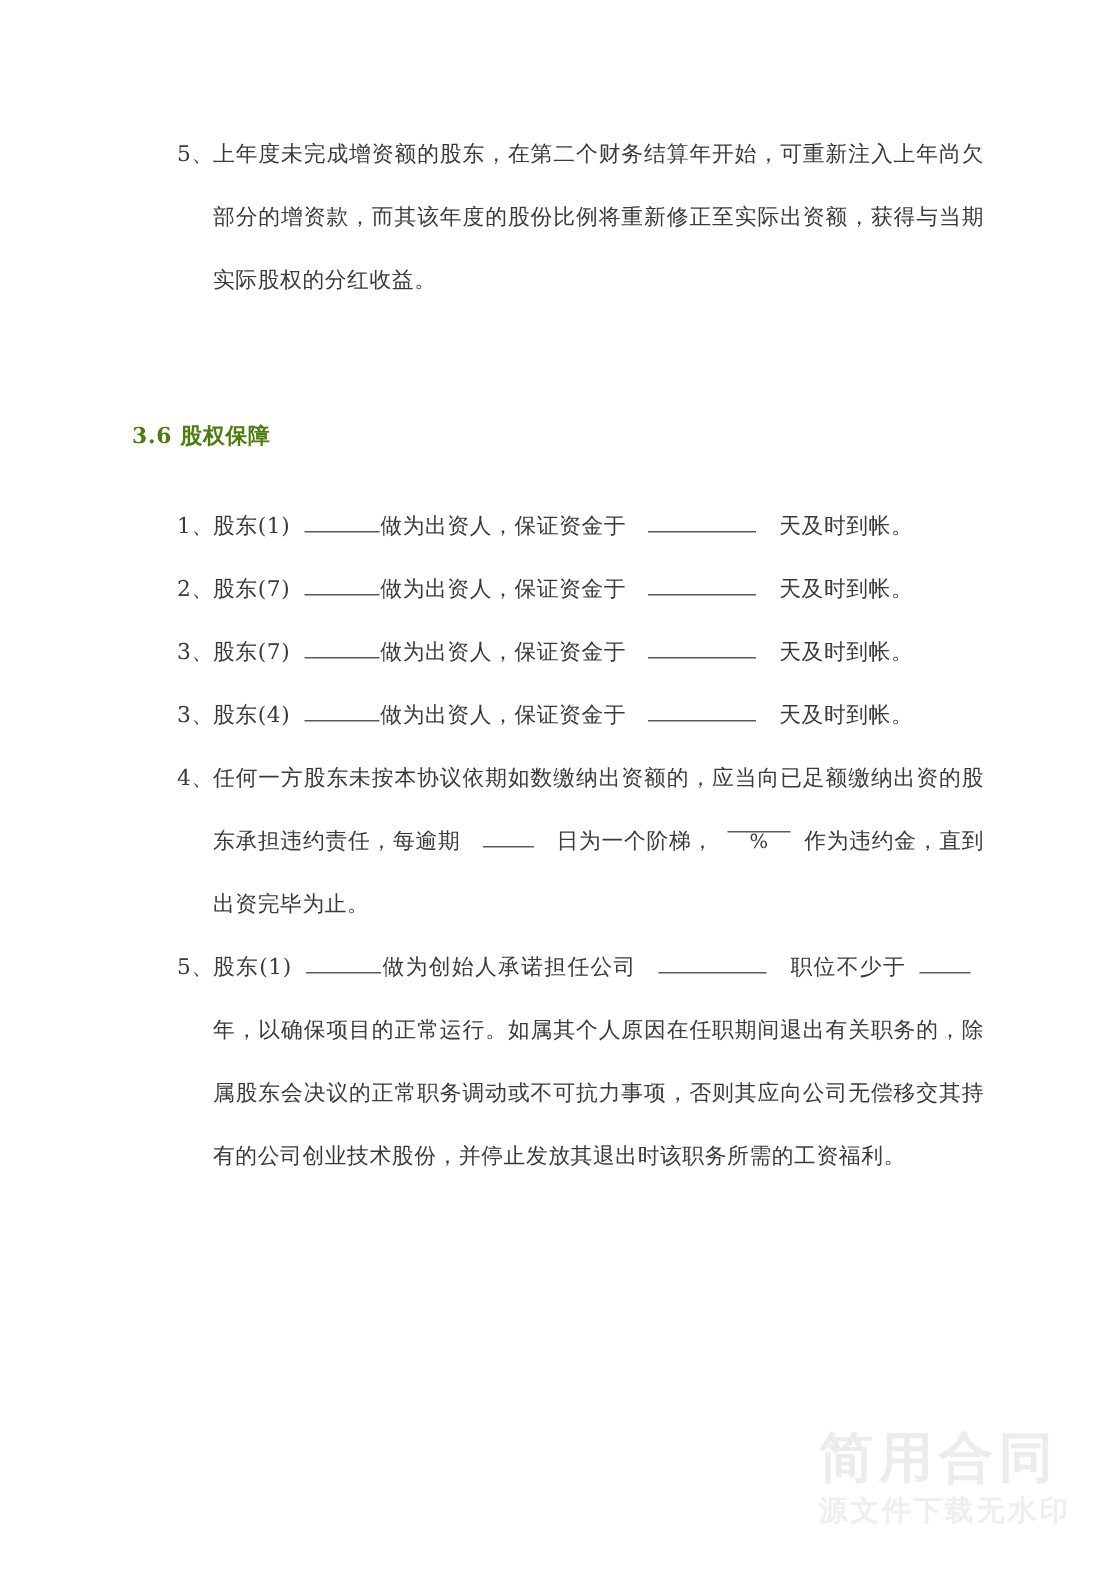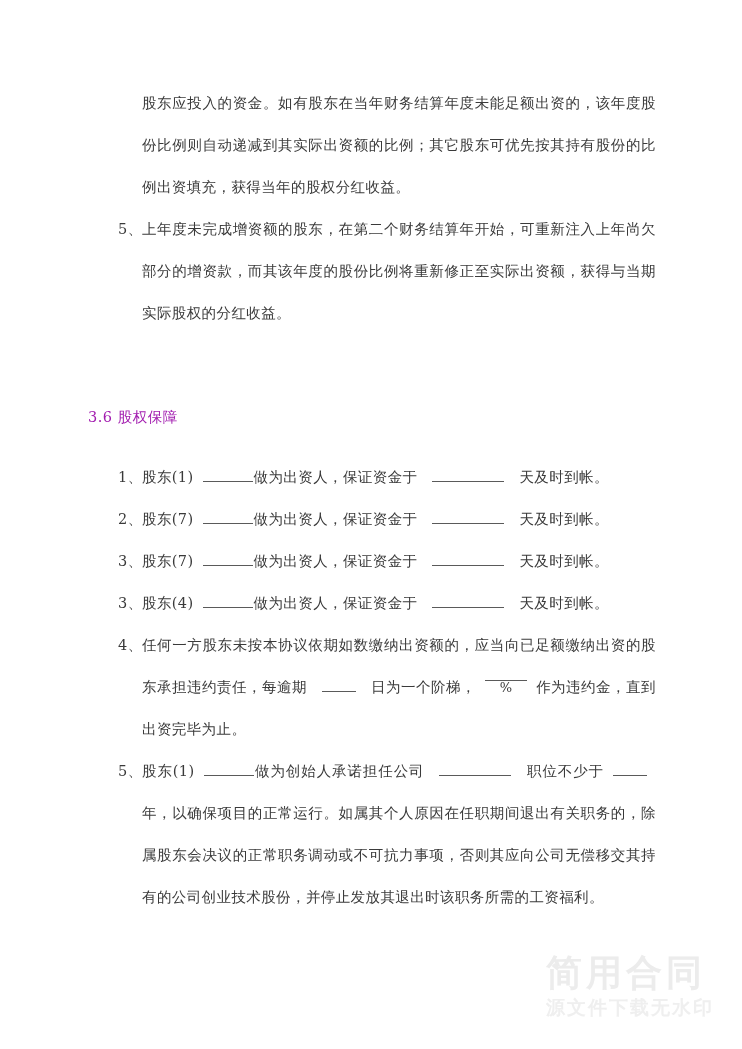--- a/index.html
+++ b/index.html
@@ -71,24 +71,24 @@
     padding-left: 54px;
   }
 
   .spacer-line {
     height: 42px;
   }
 
   
   .heading {
     font-size: 14.5px;
-    font-weight: normal;
+    font-weight: bold;
     line-height: 42px;
     letter-spacing: 0.5px;
-    color: #a21caf;
+    color: #4d7c0f;
     margin: 0;
     padding-left: 0;
   }
   .heading-gap-top { height: 20px; }
   .heading-gap-bottom { height: 18px; }
 
   
   .blank {
     display: inline-block;
     border-bottom: 1px solid #5a5a5a;
@@ -135,21 +135,20 @@
     line-height: 26px;
   }
 </style>
 </head>
 <body>
 
 <div class="page">
 
   <div class="content">
 
-    <p class="para cont">股东应投入的资金。如有股东在当年财务结算年度未能足额出资的，该年度股份比例则自动递减到其实际出资额的比例；其它股东可优先按其持有股份的比例出资填充，获得当年的股权分红收益。</p>
 
     <p class="item">
       <span class="marker">5、</span><span>上年度未完成增资额的股东，在第二个财务结算年开始，可重新注入上年尚欠部分的增资款，而其该年度的股份比例将重新修正至实际出资额，获得与当期实际股权的分红收益。</span>
     </p>
 
     <div class="spacer-line"></div>
 
 
     <div class="heading-gap-top"></div>
 

